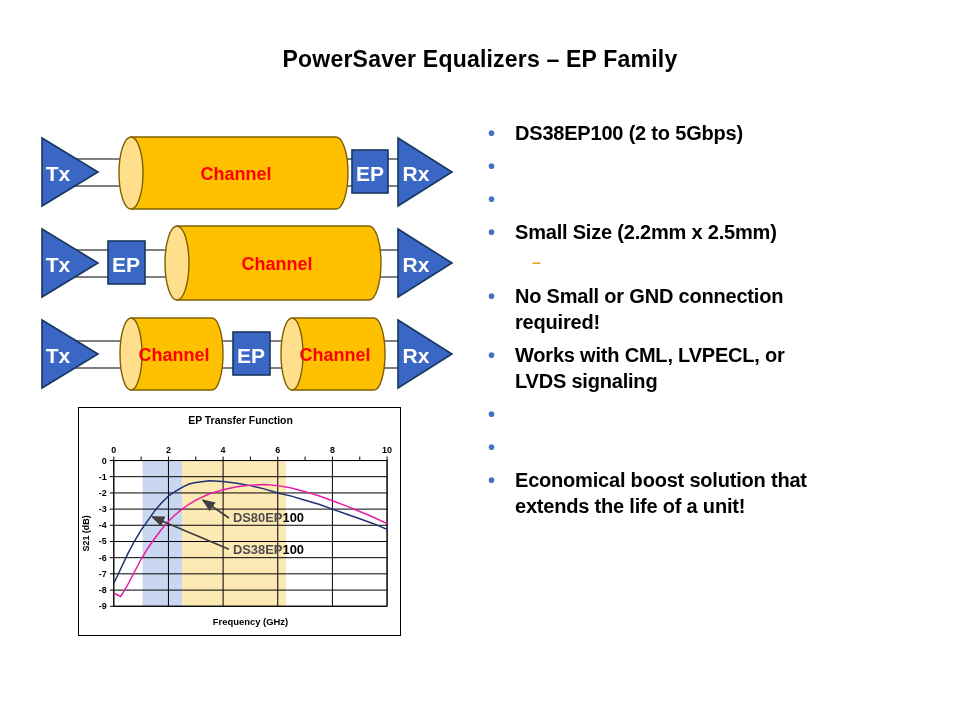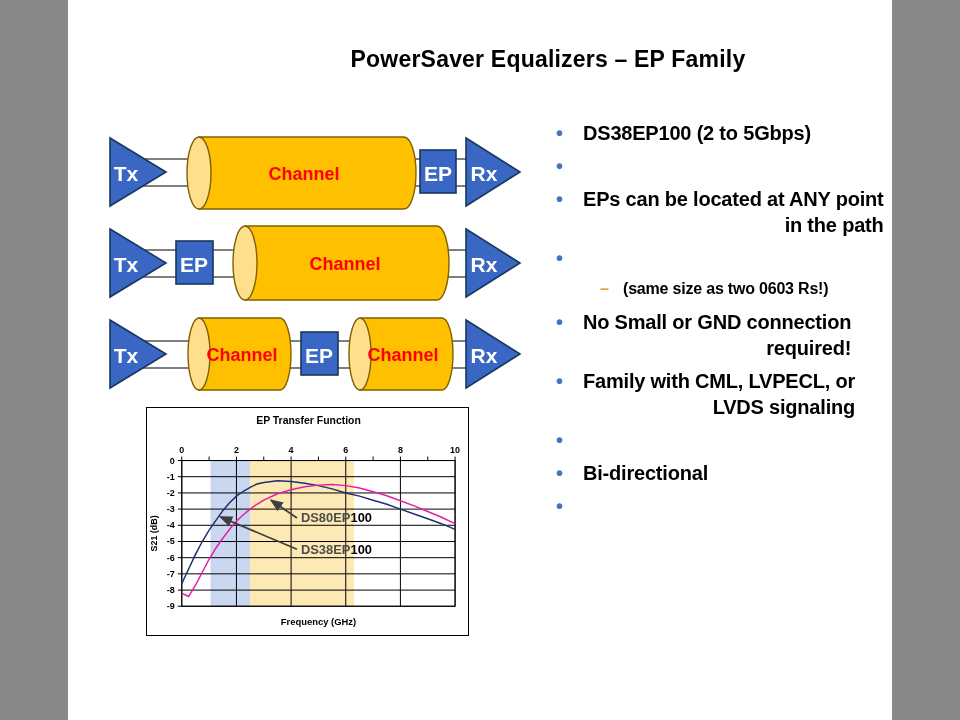--- a/index.html
+++ b/index.html
@@ -3,39 +3,39 @@
 <meta charset="utf-8">
 <style>
   :root{
     --shape-blue:#3A66C4; --shape-blue-border:#17375E;
     --gold:#FFC000; --gold-cap:#FFDF8C; --gold-border:#7F6000;
     --channel-text:#FF0000; --bullet-dot:#4472C4; --sub-dash:#E8A33D; --body-text:#000000;
   }
   *{box-sizing:border-box;}
   html,body{margin:0;padding:0;}
   body{font-family:"Liberation Sans","DejaVu Sans",sans-serif;background:#888;}
-  .slide{position:relative;width:824px;height:720px;background:#FFFFFF;overflow:hidden;margin:0 auto;}
+  .slide{position:relative;width:960px;height:720px;background:#FFFFFF;overflow:hidden;margin:0 auto;}
   .slide-title{position:absolute;left:0;top:46px;width:960px;text-align:center;
     font-size:23px;font-weight:bold;color:var(--body-text);letter-spacing:0.2px;}
   svg{font-family:"Liberation Sans","DejaVu Sans",sans-serif;}
   .diagram-svg{position:absolute;left:0;top:0;}
   .sigline{stroke:#000;stroke-width:1.2;}
   .tri{fill:var(--shape-blue);stroke:var(--shape-blue-border);stroke-width:1.6;}
   .epbox{fill:var(--shape-blue);stroke:var(--shape-blue-border);stroke-width:1.6;}
   .cylbody{fill:var(--gold);stroke:var(--gold-border);stroke-width:1.4;}
   .cylcap{fill:var(--gold-cap);stroke:var(--gold-border);stroke-width:1.4;}
   .wlabel{fill:#FFFFFF;font-weight:bold;font-size:21px;}
   .chlabel{fill:var(--channel-text);font-weight:bold;font-size:18px;}
   .chart-box{position:absolute;left:78px;top:407px;width:323px;height:229px;
     border:1px solid #000;background:#fff;}
   .chart-box svg{display:block;width:100%;height:100%;}
   .bullets{position:absolute;left:488px;top:120px;width:445px;list-style:none;margin:0;padding:0;}
   .b{display:flex;margin-bottom:7px;font-weight:bold;font-size:20px;line-height:26px;color:var(--body-text);}
   .mk{width:27px;flex:none;color:var(--bullet-dot);}
-  .bt{white-space:pre-line;letter-spacing:-0.2px;text-align:right;}
+  .bt{white-space:pre-line;letter-spacing:-0.2px;}
   .sub{padding-left:44px;font-size:16px;line-height:22px;margin:3px 0 9px 0;}
   .sub .mk{width:23px;color:var(--sub-dash);}
 </style>
 </head>
 <body>
 
 <div class="slide">
 
   <div class="slide-title">PowerSaver Equalizers – EP Family</div>
 
@@ -169,45 +169,44 @@
   <ul class="bullets">
     <li class="b">
       <span class="mk">•</span>
       <span class="bt">DS38EP100 (2 to 5Gbps)</span>
       </li>
     <li class="b">
       <span class="mk">•</span>
       </li>
     <li class="b">
       <span class="mk">•</span>
-      <span class="bt">EPs can be located at ANY point
-in the path</span>
-      </li>
-    <li class="b">
-      <span class="mk">•</span>
+      </li>
+    <li class="b">
+      <span class="mk">•</span>
+      <span class="bt">Small Size (2.2mm x 2.5mm)</span>
       </li>
     <li class="b sub">
       <span class="mk">–</span>
-      <span class="bt">(same size as two 0603 Rs!)</span>
       </li>
     <li class="b">
       <span class="mk">•</span>
       <span class="bt">No Small or GND connection
 required!</span>
       </li>
     <li class="b">
       <span class="mk">•</span>
-      <span class="bt">Family with CML, LVPECL, or
+      <span class="bt">Works with CML, LVPECL, or
 LVDS signaling</span>
       </li>
     <li class="b">
       <span class="mk">•</span>
       </li>
     <li class="b">
       <span class="mk">•</span>
-      <span class="bt">Bi-directional</span>
-      </li>
-    <li class="b">
-      <span class="mk">•</span>
+      </li>
+    <li class="b">
+      <span class="mk">•</span>
+      <span class="bt">Economical boost solution that
+extends the life of a unit!</span>
       </li>
   </ul>
 
 </div>
 
 </body></html>

